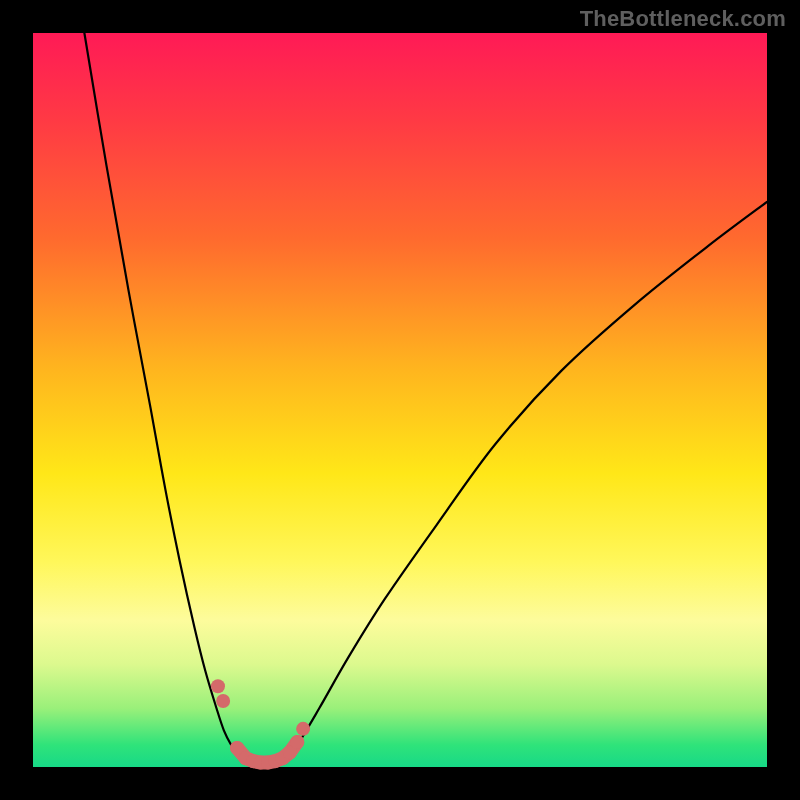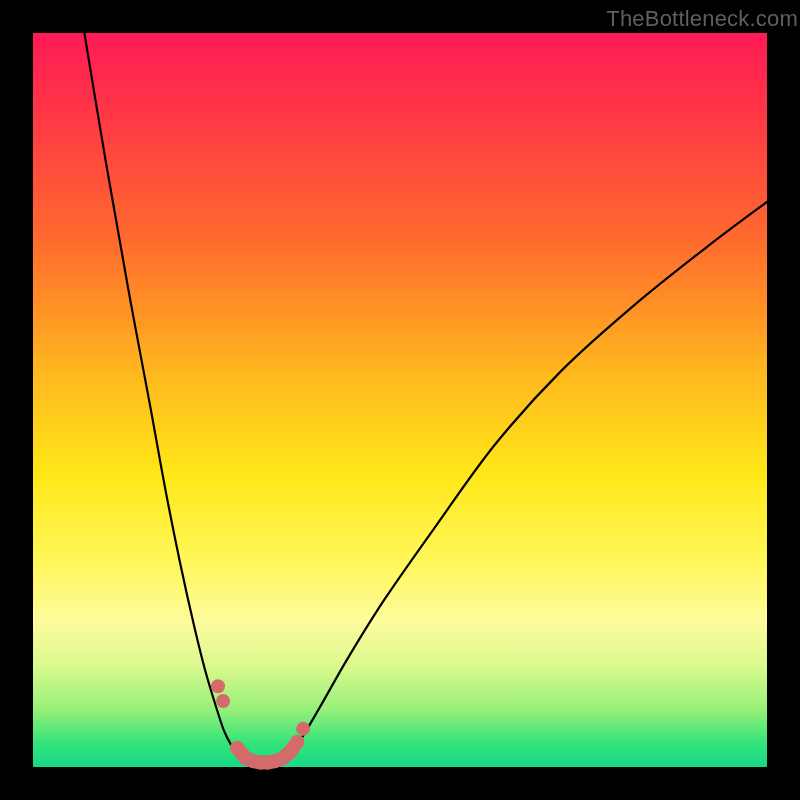--- a/index.html
+++ b/index.html
@@ -37,23 +37,23 @@
       #fdfc9c 80%,
       #dcf98e 86%,
       #9af07a 92%,
       #2fe37a 97%,
       #17d987 100%
     );
   }
   .watermark {
     position: absolute;
     top: 6px;
-    right: 2px;
+    right: 14px;
     font-size: 22px;
-    font-weight: 400;
+    font-weight: 700;
     color: #5f5f5f;
     letter-spacing: 0.2px;
   }
   svg.overlay {
     position: absolute;
     left: 33px;
     top: 33px;
     width: 734px;
     height: 734px;
     overflow: visible;

